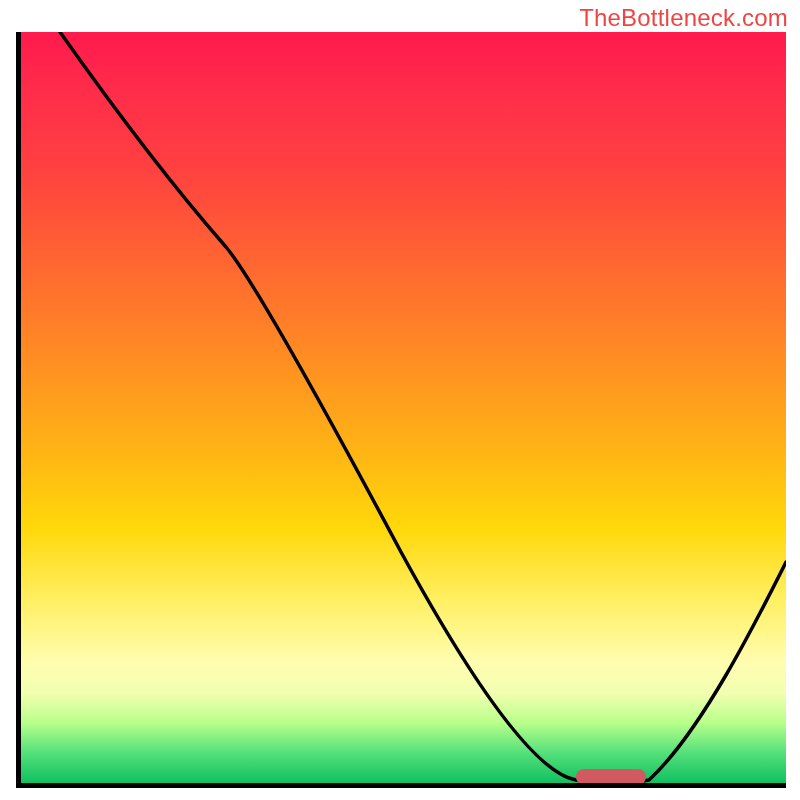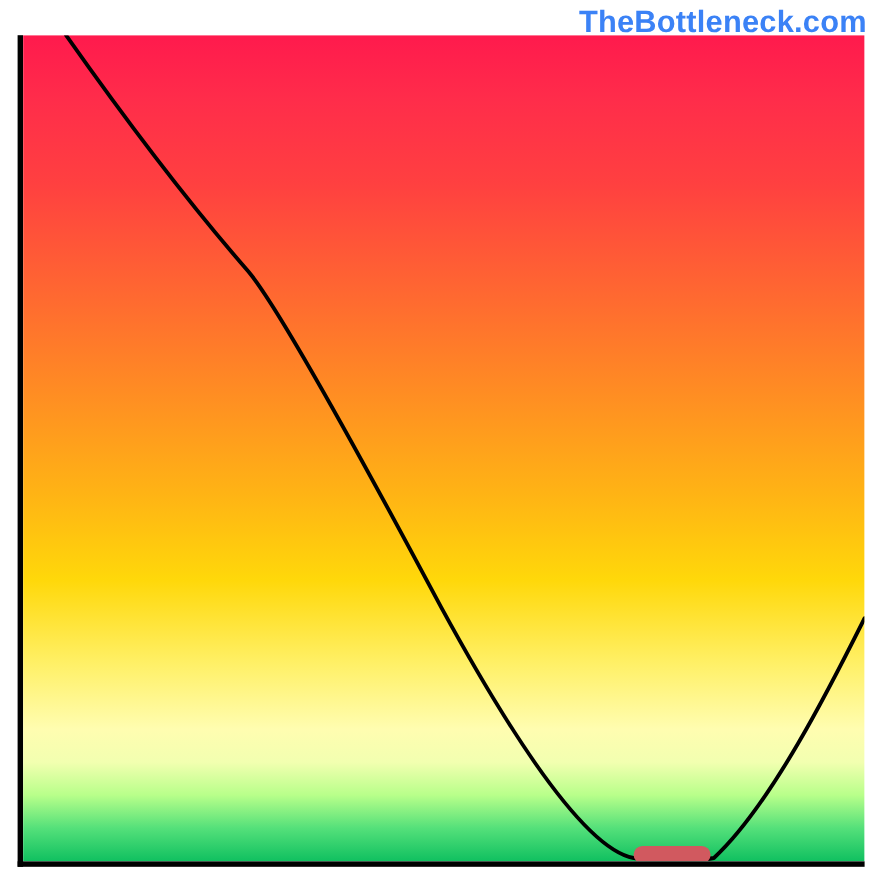--- a/index.html
+++ b/index.html
@@ -13,23 +13,23 @@
   }
   .container {
     position: relative;
     width: 800px;
     height: 800px;
   }
   .watermark {
     position: absolute;
     top: 4px;
     right: 12px;
-    font-size: 28px;
-    font-weight: 700;
-    color: #3b82f6;
+    font-size: 24px;
+    font-weight: 400;
+    color: #ef4444;
     letter-spacing: 0.2px;
   }
   .plot-frame {
     position: absolute;
     
     left: 16px;
     top: 32px;
     width: 770px;
     height: 756px;
     border-left: 5px solid #000;

